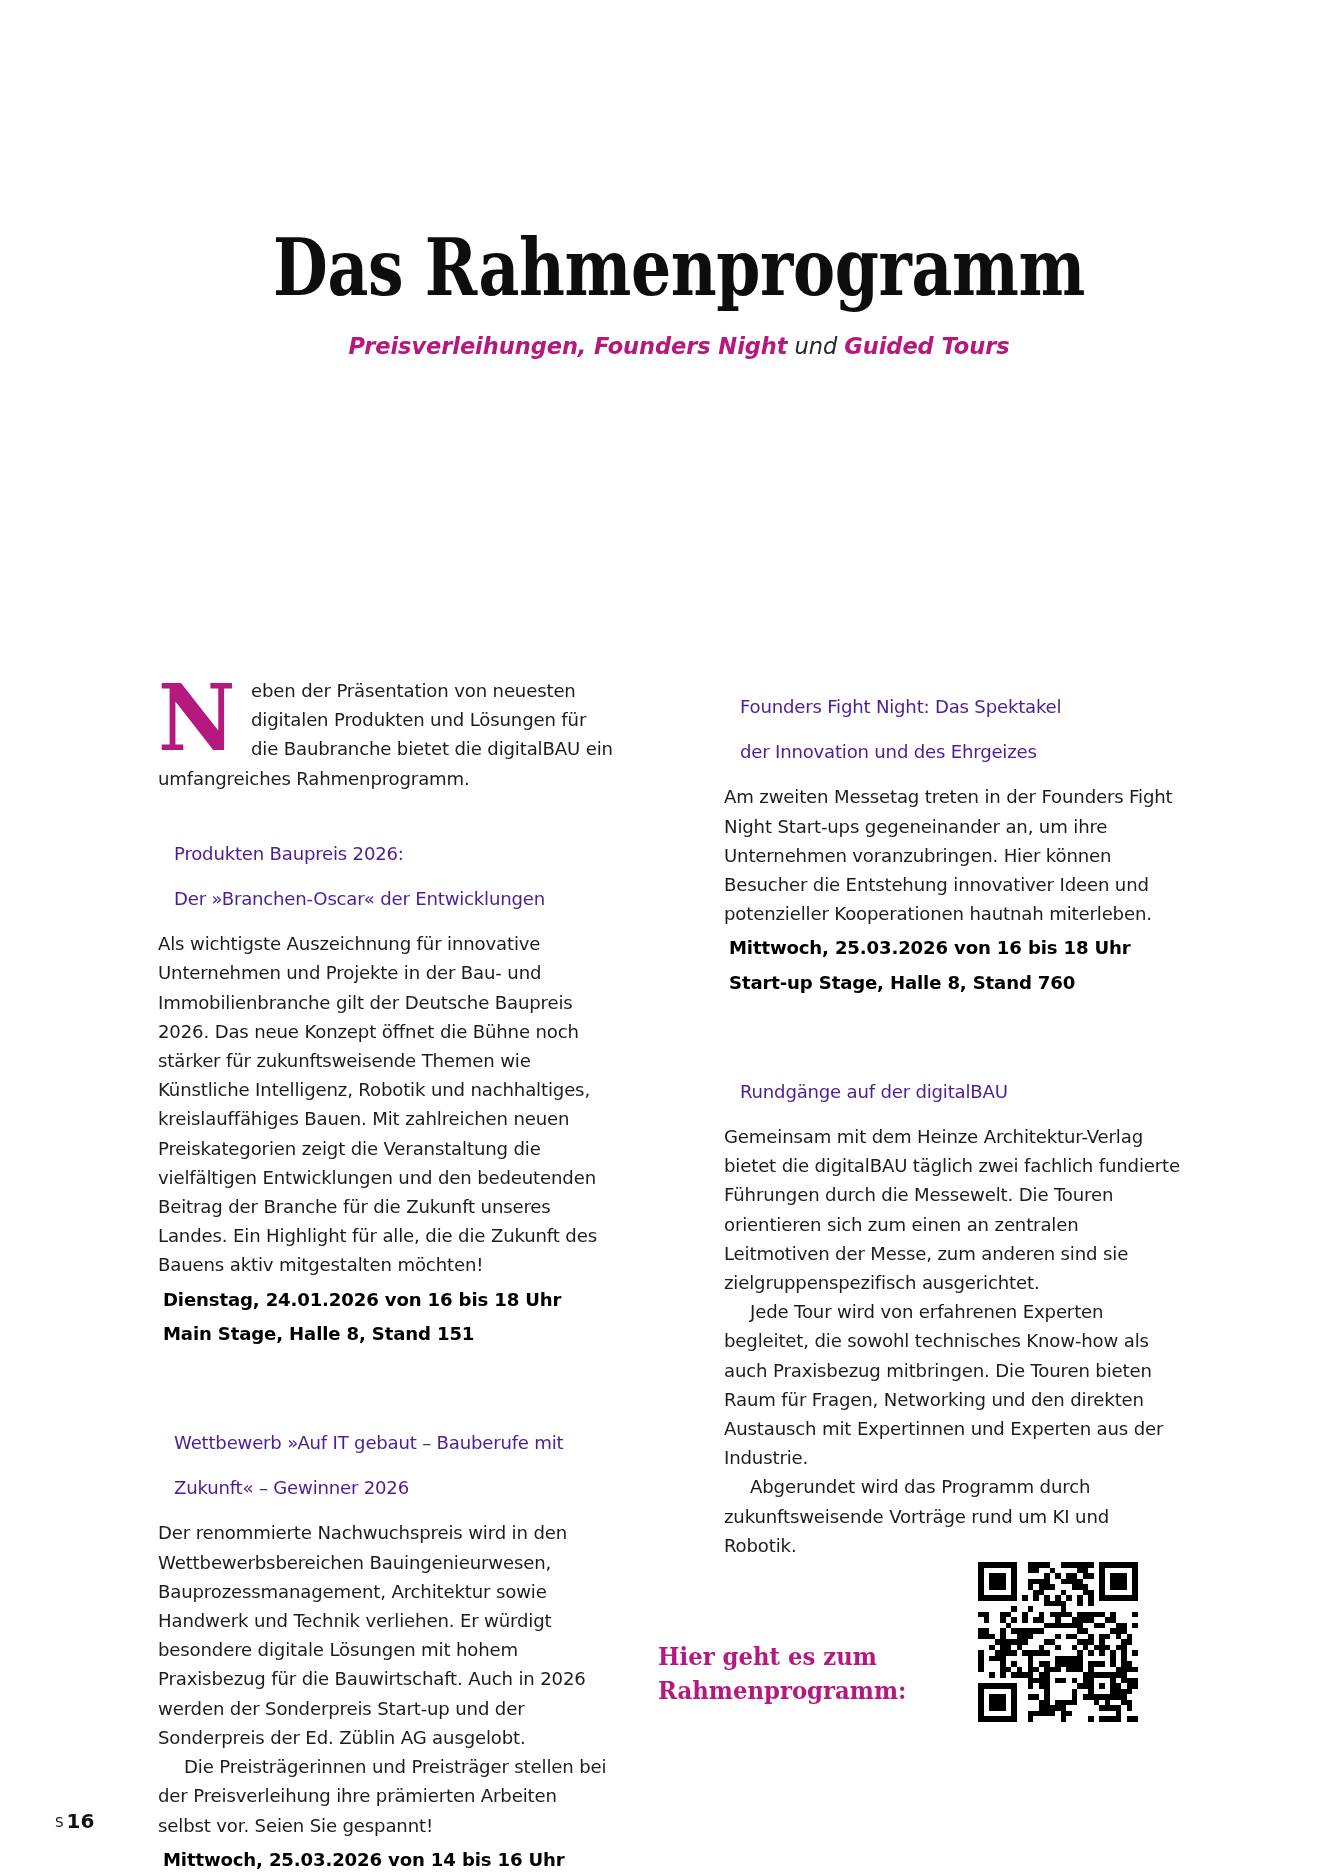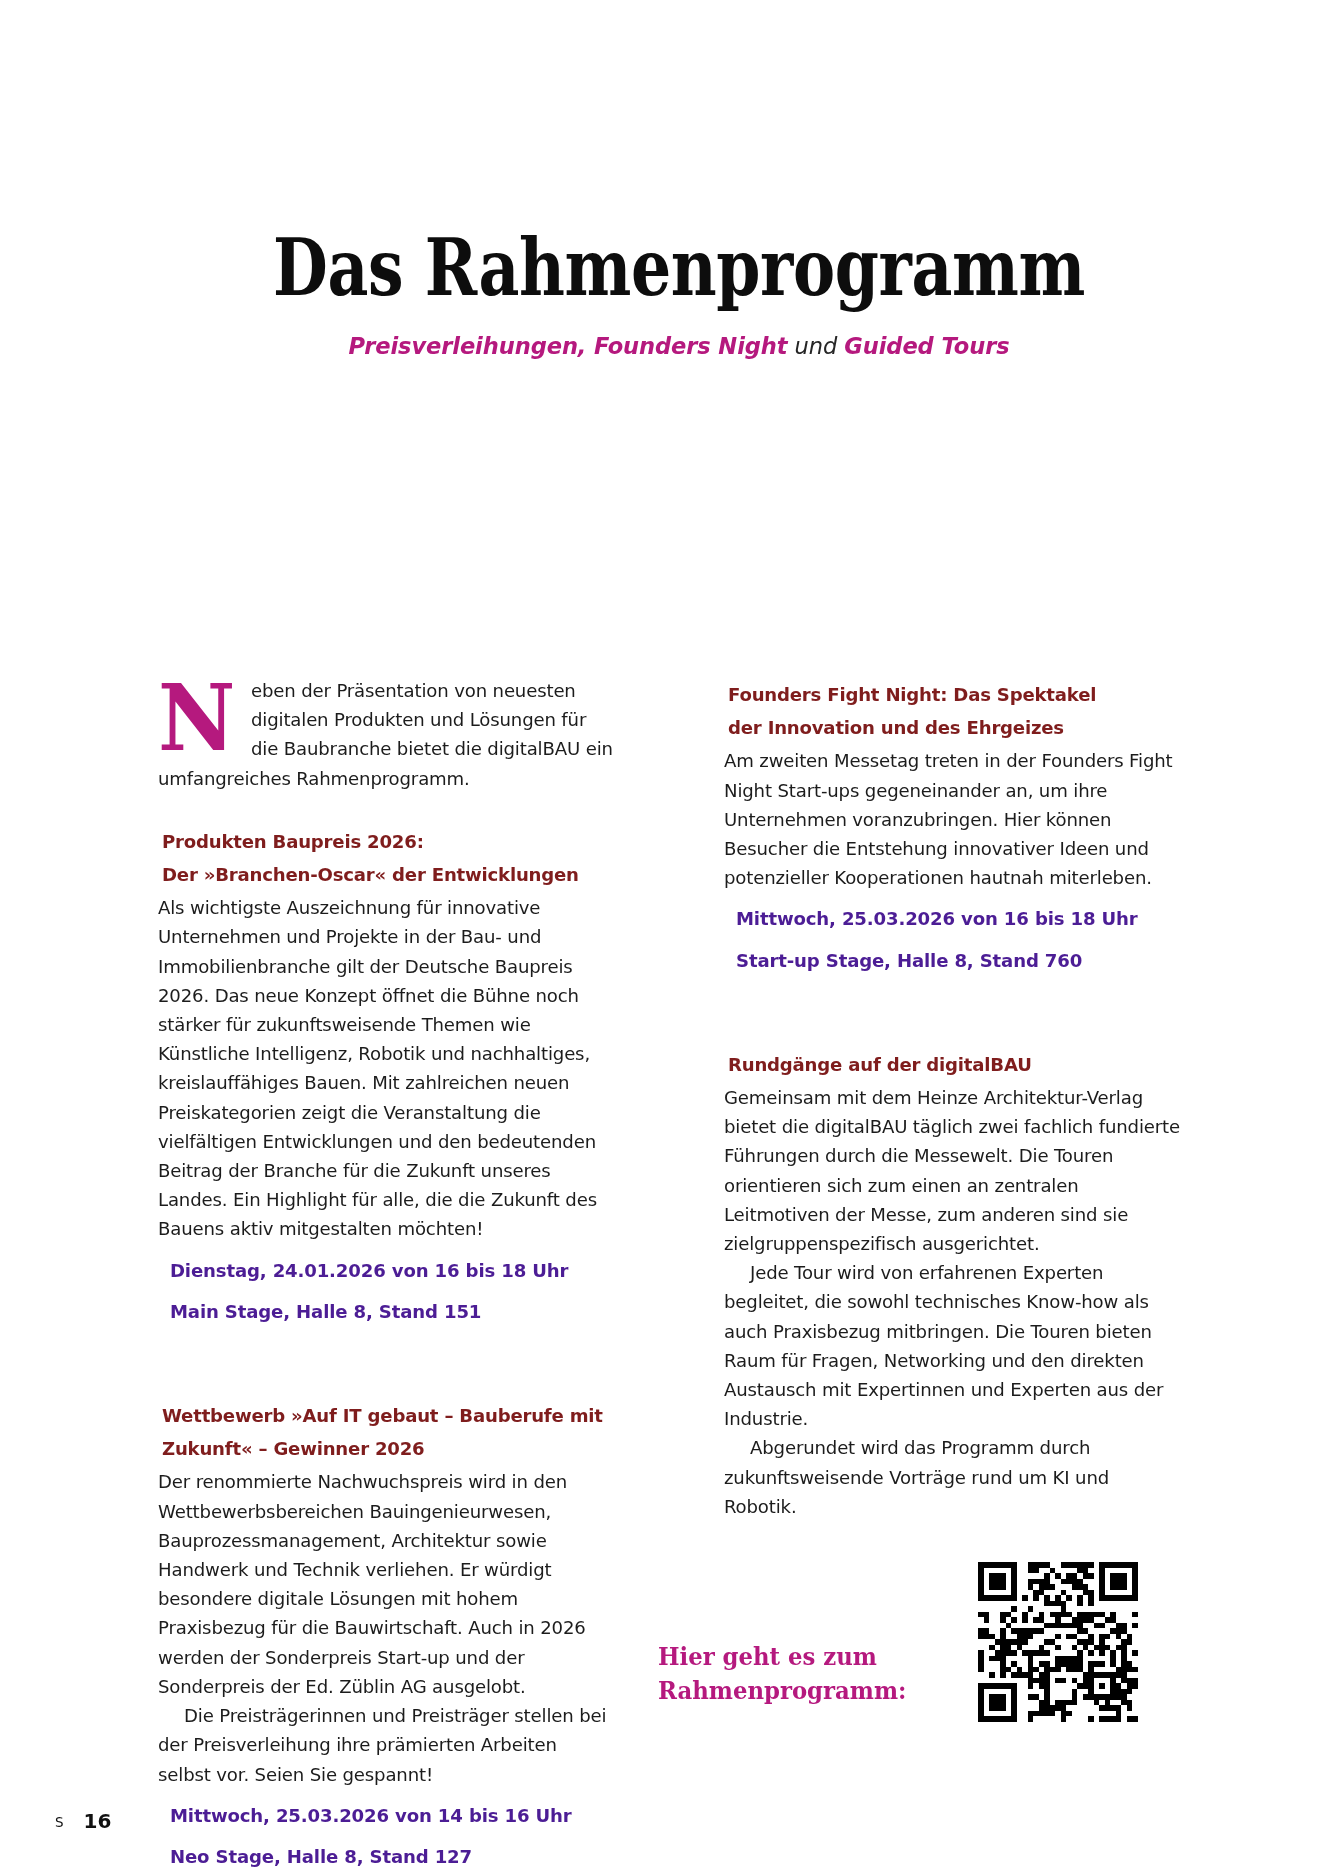--- a/index.html
+++ b/index.html
@@ -77,29 +77,29 @@
   .body-text {
     font-weight: 400;
     margin: 0;
     text-align: left;
     hyphens: none;
   }
   .body-text.indented {
     text-indent: 26px;
   }
   .section-head {
-    font-weight: 700;
-    margin: 4px;
-    color: #7f1d1d;
+    font-weight: 400;
+    margin: 16px;
+    color: #4c1d95;
     letter-spacing: -0.2px;
   }
   .meta-line {
     font-weight: 700;
-    margin: 12px;
-    color: #4c1d95;
+    margin: 5px;
+    color: #000000;
     letter-spacing: -0.15px;
   }
   .block-gap {
     height: 30px;
   }
 
   
   #intro-paragraph {
     position: relative;
   }
@@ -160,21 +160,21 @@
   }
   #footer-prefix {
     font-size: 13.5px;
     font-weight: 400;
     letter-spacing: 0px;
     vertical-align: 1px;
   }
   #footer-pagenum {
     font-size: 20px;
     font-weight: 700;
-    margin-left: 20px;
+    margin-left: 3px;
   }
 </style>
 </head>
 <body>
 
 <div id="title-block">
   <div id="page-title">Das Rahmenprogramm</div>
   <div id="page-subtitle">
     <span>Preisverleihungen, Founders Night</span><span class="conj">&nbsp;<span>und</span>&nbsp;</span><span>Guided Tours</span>
   </div>

